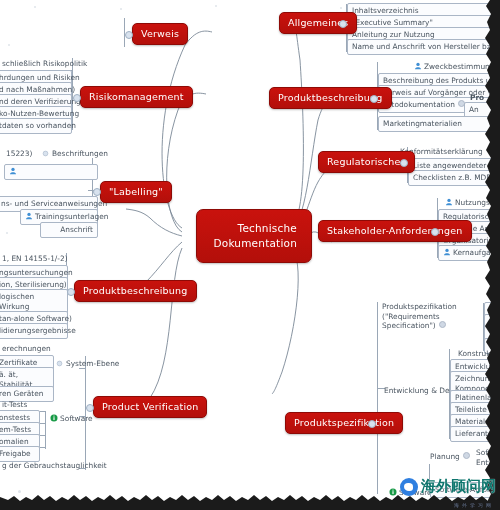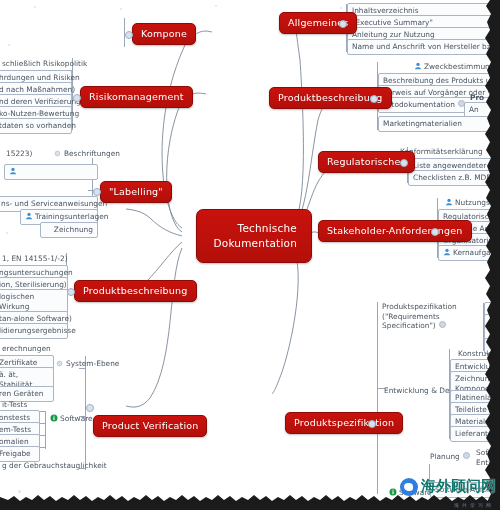--- a/index.html
+++ b/index.html
@@ -165,21 +165,21 @@
       <path d="M290,228 C308,218 304,120 300,60 C296,32 296,24 292,22"></path>
       <path d="M290,230 C306,224 310,160 318,120 C324,100 330,98 338,97"></path>
       <path d="M290,234 C304,230 308,200 318,182 C326,168 332,166 340,165"></path>
       <path d="M290,240 C306,244 308,230 316,232 C322,234 326,238 332,242"></path>
       <path d="M290,246 C306,258 296,330 282,372 C276,388 274,392 272,394"></path>
     </g>
   </svg>
 
   <div class="rnode center" style="left:196px;top:209px;text-align:right;">Technische Dokumentation</div>
 
-  <div class="rnode" style="left:132px;top:23px;">Kompone</div>
+  <div class="rnode" style="left:132px;top:23px;">Verweis</div>
   <div class="collapse" style="left:125px;top:31px;"></div>
 
   <div class="bracket" style="left:124px;top:18px;height:29px;"></div>
 
   <div class="rnode" style="left:80px;top:86px;">Risikomanagement</div>
   <div class="collapse" style="left:73px;top:94px;"></div>
 
   <div class="leaf plain" style="left:-2px;top:57px;">schließlich Risikopolitik</div>
   <div class="leaf" style="left:-6px;top:70px;width:68px;">hrdungen und Risiken</div>
   <div class="leaf" style="left:-6px;top:82px;width:68px;">d nach Maßnahmen)</div>
@@ -191,21 +191,21 @@
   <div class="hline" style="left:62px;top:82px;width:10px;"></div>
   <div class="hline" style="left:62px;top:94px;width:10px;"></div>
   <div class="hline" style="left:62px;top:106px;width:10px;"></div>
   <div class="hline" style="left:62px;top:118px;width:10px;"></div>
   <div class="hline" style="left:62px;top:130px;width:10px;"></div>
 
   <div class="rnode" style="left:100px;top:181px;">"Labelling"</div>
   <div class="collapse" style="left:93px;top:188px;"></div>
 
   <div class="leaf plain" style="left:2px;top:147px;">15223)</div>
-  <div class="leaf plain" style="left:50px;top:147px;">
+  <div class="leaf plain" style="left:38px;top:147px;">
     <span class="ic">
       <svg viewBox="0 0 10 10" width="7" height="7">
           <circle cx="5" cy="5" r="3.4" fill="#d8e2ee" stroke="#9fb0c3" stroke-width=".8"></circle>
         </svg>
     </span><span>Beschriftungen</span>
   </div>
 
   <div class="leaf wrap" style="left:4px;top:164px;width:84px;">
     <span class="ic">
       <svg viewBox="0 0 10 10" width="8" height="8">
@@ -216,21 +216,21 @@
   </div>
   <div class="leaf" style="left:-4px;top:196px;width:92px;">ns- und Serviceanweisungen</div>
   <div class="leaf" style="left:20px;top:209px;width:68px;text-align:right;">
     <span class="ic">
       <svg viewBox="0 0 10 10" width="8" height="8">
           <circle cx="5" cy="3" r="2.1" fill="#3f8fd4"></circle>
           <path d="M1.2 9 C1.6 5.8 8.4 5.8 8.8 9 Z" fill="#3f8fd4"></path>
         </svg>
     </span><span>Trainingsunterlagen</span>
   </div>
-  <div class="leaf" style="left:40px;top:222px;width:48px;text-align:right;">Zeichnung</div>
+  <div class="leaf" style="left:40px;top:222px;width:48px;text-align:right;">Anschrift</div>
   <div class="bracket" style="left:92px;top:158px;height:76px;"></div>
   <div class="hline" style="left:88px;top:190px;width:6px;"></div>
   <div class="hline" style="left:88px;top:206px;width:6px;"></div>
   <div class="hline" style="left:88px;top:220px;width:6px;"></div>
   <div class="hline" style="left:88px;top:233px;width:6px;"></div>
 
   <div class="rnode" style="left:74px;top:280px;">Produktbeschreibung</div>
   <div class="collapse" style="left:67px;top:288px;"></div>
 
   <div class="leaf plain" style="left:-2px;top:252px;">1, EN 14155-1/-2)</div>
@@ -240,21 +240,21 @@
   <div class="leaf" style="left:-6px;top:311px;width:64px;">tan-alone Software)</div>
   <div class="leaf" style="left:-6px;top:323px;width:64px;">lidierungsergebnisse</div>
   <div class="bracket" style="left:66px;top:253px;height:82px;"></div>
   <div class="hline" style="left:58px;top:265px;width:8px;"></div>
   <div class="hline" style="left:58px;top:277px;width:8px;"></div>
   <div class="hline" style="left:58px;top:289px;width:8px;"></div>
   <div class="hline" style="left:58px;top:311px;width:8px;"></div>
   <div class="hline" style="left:58px;top:323px;width:8px;"></div>
   <div class="hline" style="left:58px;top:335px;width:8px;"></div>
 
-  <div class="rnode" style="left:93px;top:396px;margin-top:19px;">Product Verification</div>
+  <div class="rnode" style="left:93px;top:396px;">Product Verification</div>
   <div class="collapse" style="left:86px;top:404px;"></div>
 
   <div class="leaf plain" style="left:-2px;top:342px;">erechnungen</div>
   <div class="leaf plain" style="left:52px;top:358px;width:34px;line-height:1.2;">
     <span class="ic">
       <svg viewBox="0 0 10 10" width="7" height="7">
           <circle cx="5" cy="5" r="3.4" fill="#d8e2ee" stroke="#9fb0c3" stroke-width=".8"></circle>
         </svg>
     </span><span>System-Ebene</span>
   </div>

